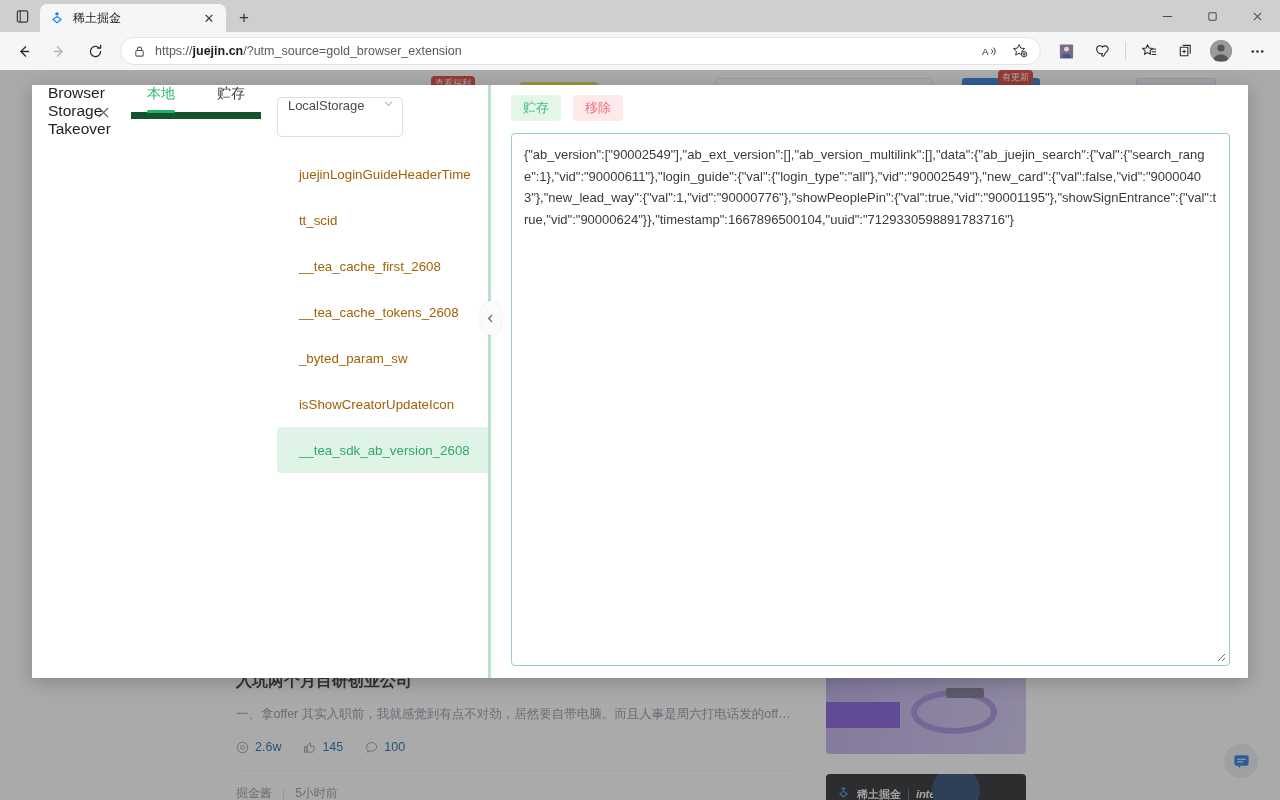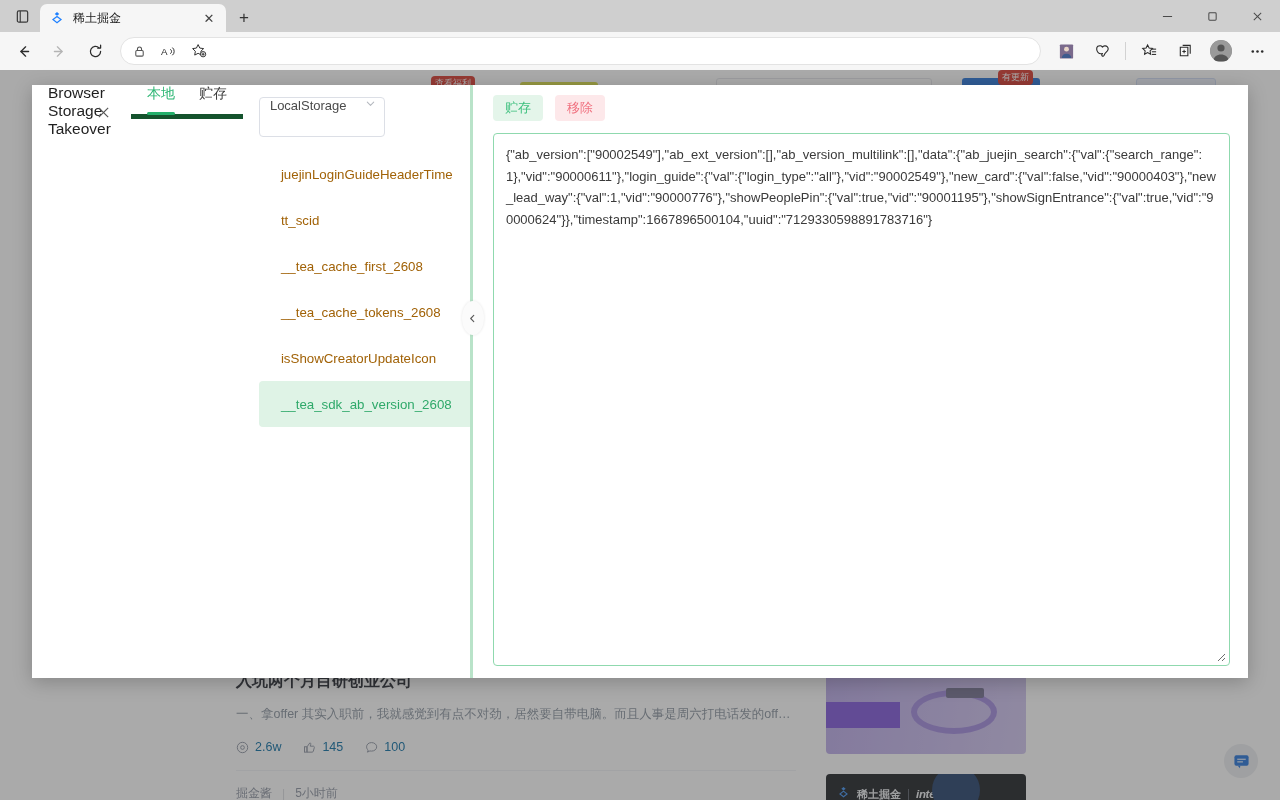--- a/index.html
+++ b/index.html
@@ -136,22 +136,22 @@
     height: 52px; display: flex; align-items: center;
     padding: 0 20px 0 16px; position: relative; flex: 0 0 52px;
   }
   .modal-title { font-size: 15.5px; color: #1f1f1f; font-weight: 400; }
   .modal-close {
     position: absolute; right: 14px; top: 14px; width: 26px; height: 26px;
     display: flex; align-items: center; justify-content: center;
     color: #555; font-size: 15px;
   }
   .modal-tabs {
-    display: flex; gap: 24px; padding: 0 16px; height: 34px;
-    border-bottom: 5px solid #14532d; position: relative;
+    display: flex; gap: 42px; padding: 0 16px; height: 34px;
+    border-bottom: 7px solid #14532d; position: relative;
   }
   .m-tab {
     font-size: 14px; color: #3b3b3b; position: relative; padding-bottom: 9px;
   }
   .m-tab.active { color: #2bb673; }
   .m-tab.active::after {
     content: ''; position: absolute; left: 0; right: 0; bottom: -1px;
     height: 3px; background: #23b06b; border-radius: 2px;
   }
 
@@ -268,20 +268,21 @@
         </svg>
     </div>
 
     <div class="omnibox">
       <span class="lock">
         <svg width="13" height="13" viewBox="0 0 14 14">
             <rect x="3" y="6" width="8" height="6" rx="1.2" fill="none" stroke="#555" stroke-width="1.15"></rect>
             <path d="M4.8 6V4.4a2.2 2.2 0 0 1 4.4 0V6" fill="none" stroke="#555" stroke-width="1.15"></path>
           </svg>
       </span>
+      <span class="url"><span>https://</span><b>juejin.cn</b><span>/?utm_source=gold_browser_extension</span></span>
       <span class="omni-right">
         <span class="omni-btn">
           <svg width="16" height="15" viewBox="0 0 18 16">
               <text x="0" y="12" font-size="11" font-family="Liberation Sans" fill="#2b2b2b">A</text>
               <path d="M10.5 5.5a3 3 0 0 1 0 5" fill="none" stroke="#2b2b2b" stroke-width="1.1"></path>
               <path d="M12.8 3.6a5.6 5.6 0 0 1 0 8.6" fill="none" stroke="#2b2b2b" stroke-width="1.1"></path>
             </svg>
         </span>
         <span class="omni-btn">
           <svg width="16" height="16" viewBox="0 0 18 18">
@@ -450,20 +451,21 @@
                 <path d="M2.5 4.5 6 8l3.5-3.5" fill="none" stroke="#b4b8bf" stroke-width="1.15" stroke-linecap="round" stroke-linejoin="round"></path>
               </svg>
           </span>
         </div>
 
         <div class="key-list">
           <div class="key-item">juejinLoginGuideHeaderTime</div>
           <div class="key-item">tt_scid</div>
           <div class="key-item">__tea_cache_first_2608</div>
           <div class="key-item">__tea_cache_tokens_2608</div>
+          <div class="key-item">_byted_param_sw</div>
           <div class="key-item">isShowCreatorUpdateIcon</div>
           <div class="key-item selected">__tea_sdk_ab_version_2608</div>
         </div>
 
         <div class="col-split"></div>
         <div class="collapse-handle">
           <svg width="9" height="9" viewBox="0 0 10 10">
               <path d="M6.4 1.6 3 5l3.4 3.4" fill="none" stroke="#5a5a5a" stroke-width="1.25" stroke-linecap="round" stroke-linejoin="round"></path>
             </svg>
         </div>

